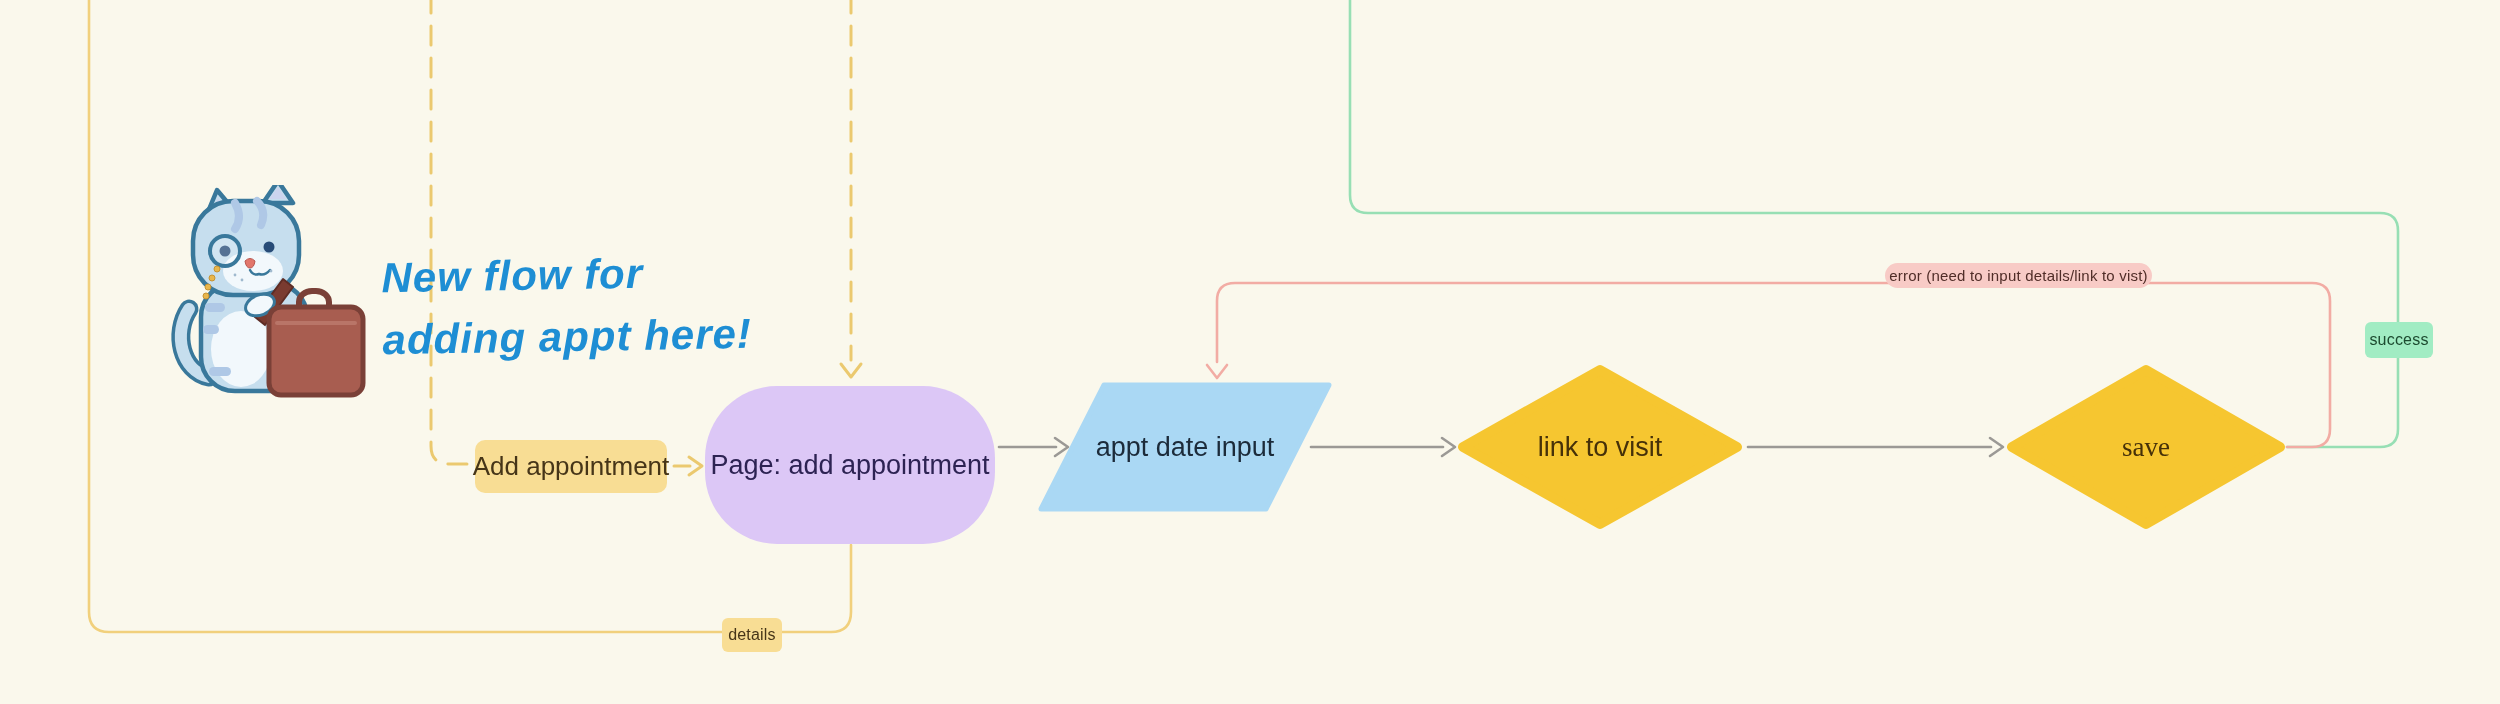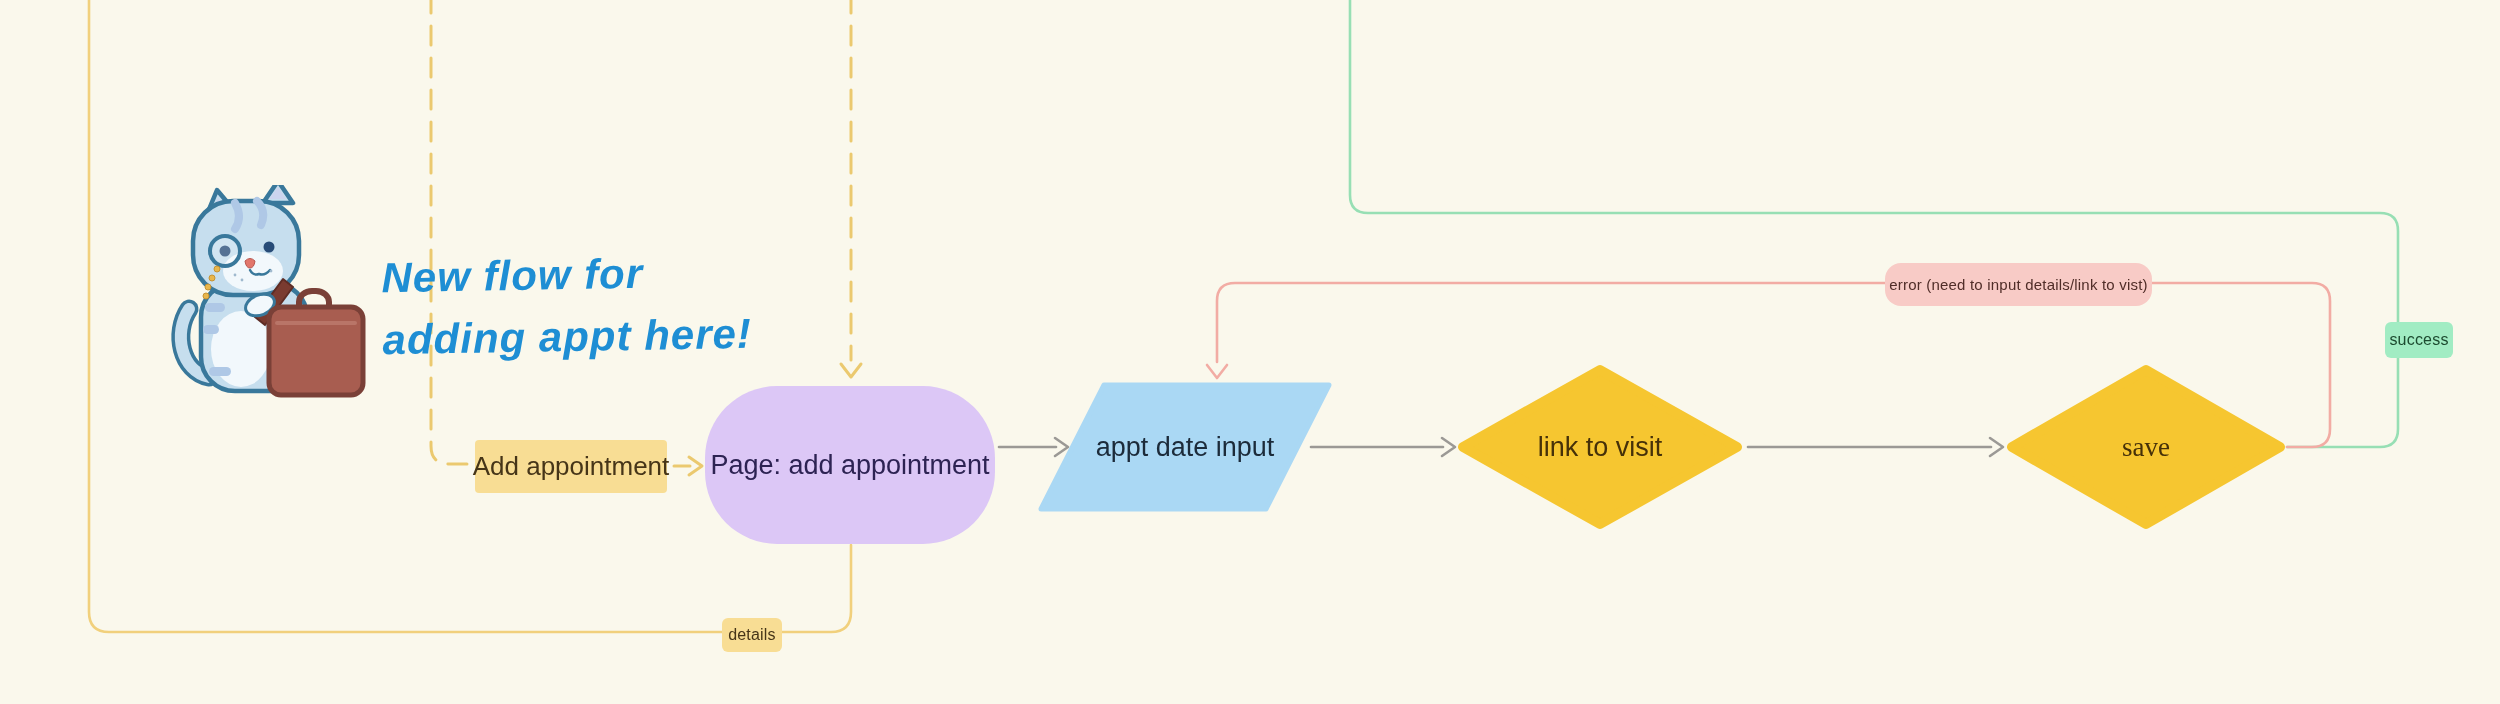--- a/index.html
+++ b/index.html
@@ -18,21 +18,21 @@
   .edge-yellow{stroke:var(--flow-yellow);stroke-width:2.6px;}
   .edge-yellow-dash{stroke:var(--flow-yellow-dash);stroke-width:3px;stroke-dasharray:19 13;}
   .edge-green{stroke:var(--edge-green);stroke-width:2.6px;}
   .edge-pink{stroke:var(--edge-pink);stroke-width:2.6px;}
   .edge-gray{stroke:var(--edge-gray);stroke-width:2.6px;}
   .node{position:absolute;z-index:2;display:flex;align-items:center;justify-content:center;text-align:center;white-space:nowrap;}
   .chip{border-radius:6px;font-size:16px;letter-spacing:.2px;}
   .chip-yellow{background:var(--chip-yellow-bg);color:var(--chip-yellow-text);}
   .chip-pink{background:var(--chip-pink-bg);color:var(--chip-pink-text);font-size:15px;}
   .chip-green{background:var(--chip-green-bg);color:var(--chip-green-text);}
-  .trigger{background:var(--chip-yellow-bg);color:var(--chip-yellow-text);border-radius:4px;font-size:26px;}
+  .trigger{background:var(--chip-yellow-bg);color:var(--chip-yellow-text);border-radius:10px;font-size:26px;}
   .process{background:var(--process-purple-bg);color:var(--process-purple-text);border-radius:72px;font-size:27px;}
   .shape-node svg{position:absolute;inset:0;overflow:visible;}
   .shape-node span{position:relative;z-index:1;}
   .io{color:var(--io-blue-text);font-size:27px;}
   .decision{color:var(--decision-gold-text);font-size:27px;}
   .handwriting{
     position:absolute;z-index:2;
     color:var(--ink-blue);
     font-style:italic;font-weight:600;
     font-size:42px;line-height:62px;letter-spacing:1px;
@@ -146,21 +146,21 @@
     <svg viewBox="0 0 278 164">
       <polygon points="139,5 273,82 139,159 5,82" fill="#F6C630" stroke="#F6C630" stroke-width="10" stroke-linejoin="round"></polygon>
     </svg>
     <span>save</span>
   </div>
 
   <div class="node chip chip-yellow" style="left:722px;top:618px;width:60px;height:34px;">
     <span>details</span>
   </div>
 
-  <div class="node chip chip-pink" style="left:1885px;top:263px;width:267px;height:43px;border-radius:16px;">
+  <div class="node chip chip-pink" style="left:1885px;top:263px;width:267px;height:25px;border-radius:16px;">
     <span>error (need to input details/link to vist)</span>
   </div>
 
-  <div class="node chip chip-green" style="left:2365px;top:322px;width:68px;height:36px;margin-left:20px;">
+  <div class="node chip chip-green" style="left:2365px;top:322px;width:68px;height:36px;">
     <span>success</span>
   </div>
 
 </div>
 
 </body></html>

